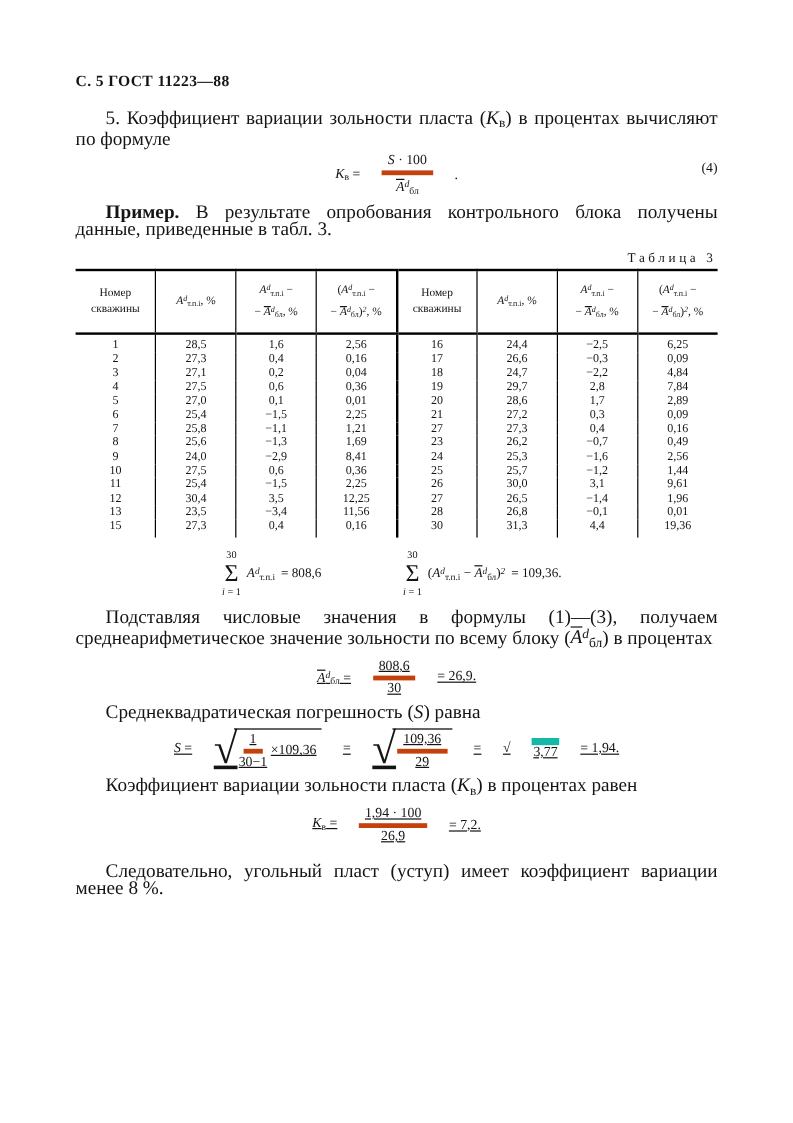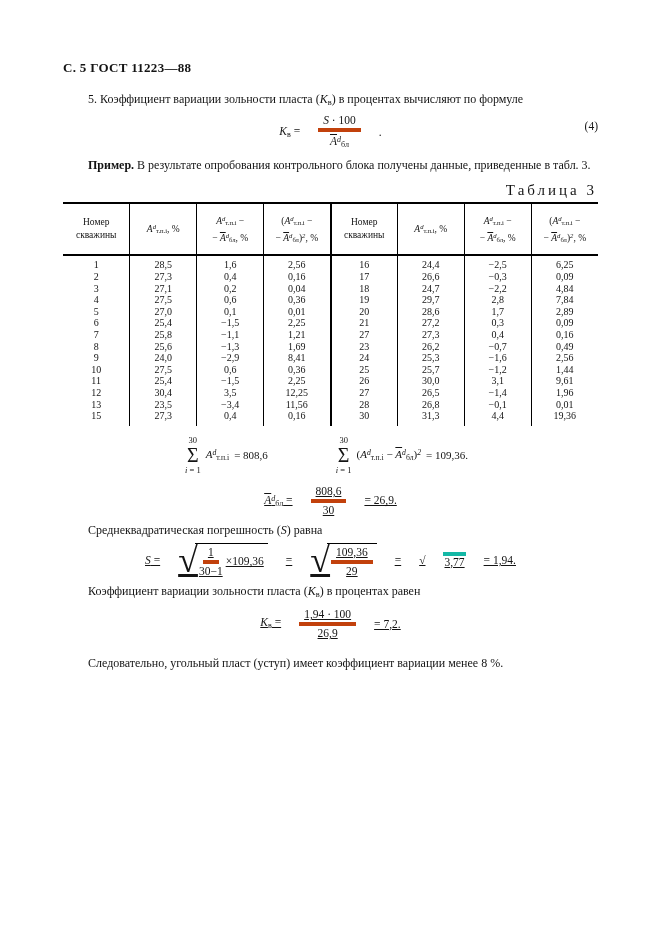--- a/index.html
+++ b/index.html
@@ -3,59 +3,59 @@
 <meta charset="utf-8">
 <style>
   html,body { margin:0; padding:0; background:#fff; }
   .page {
     width:661px; height:936px; box-sizing:border-box;
     background:#fff; color:#141414; position:relative;
     font-family:"Liberation Serif","DejaVu Serif",serif;
     padding:60px 63px 0 63px; overflow:hidden;
   }
   .page-header { font-size:13px; font-weight:bold; margin:0 0 16px 0; letter-spacing:.3px; }
-  p { font-size:12px; line-height:14px; margin:0; text-align:justify; }
+  p { font-size:16px; line-height:14px; margin:0; text-align:justify; }
   .indent { text-indent:25px; }
   .b { font-weight:bold; }
 
   
   .m-i { font-style:italic; }
   .m-n { font-style:normal; }
   .m-o { font-style:italic; text-decoration:overline; }
   .m-p { font-size:.7em; vertical-align:.38em; font-style:italic; }
   .m-s { font-size:.7em; vertical-align:-.28em; }
 
   .formula { display:flex; justify-content:center; align-items:center; gap:18px; font-size:11.5px; line-height:13px; }
   .f4wrap { position:relative; margin:4px 0 6px; }
   .fnum { position:absolute; right:0; top:6px; font-size:11.5px; }
   .frac { display:inline-flex; flex-direction:column; align-items:center; vertical-align:middle; }
   .frac .num { display:block; border-bottom:4px solid #c2410c; padding:0 5px 1px; text-align:center; }
   .frac .den { display:block; padding-top:1px; text-align:center; }
 
-  .caption { text-align:right; font-size:15px; letter-spacing:3px; margin:10px 1px 3px 0; }
+  .caption { text-align:right; font-size:11px; letter-spacing:3px; margin:10px 1px 3px 0; }
 
   table { border-collapse:collapse; width:100%; border-top:2.5px solid #000; font-size:10px; table-layout:fixed; }
   thead th { border-bottom:2.5px solid #000; font-weight:normal; font-size:9.5px; padding:8px 2px; vertical-align:middle; text-align:center; }
   th + th, td + td { border-left:1px solid #000; }
   th:nth-child(5), td:nth-child(5) { border-left:2.5px solid #000; }
   tbody td { text-align:center; line-height:11.6px; padding:0 2px; }
   tbody tr:first-child td { padding-top:3px; }
   tbody tr:last-child td { padding-bottom:4px; }
   .hline { display:block; line-height:13px; }
 
   .sums-row { display:flex; align-items:center; margin:9px 0 9px 122px; gap:68px; font-size:11px; }
   .sum-item { display:inline-flex; align-items:center; gap:5px; }
   .sum { display:inline-flex; flex-direction:column; align-items:center; line-height:1; }
   .sum-top, .sum-bot { font-size:8.5px; line-height:1.3; }
   .sigma { font-size:20px; line-height:.95; }
 
   .sqrt { display:inline-flex; align-items:center; }
   .rad { font-size:36px; line-height:26px; margin-right:-3px; font-weight:400; }
   .rbody { border-top:1.4px solid #000; display:inline-flex; align-items:center; gap:3px; padding:2px 4px 0 4px; }
-  .ovl { display:inline-block; border-top:4px solid #14b8a6; padding:0 1px; line-height:1.15; }
+  .ovl { display:inline-block; border-top:6px solid #14b8a6; padding:0 1px; line-height:1.15; }
 
   .mt6 { margin-top:16px; }
   .fblock { margin:6px 0;text-decoration:underline; }
 </style>
 </head>
 <body>
 
 <div class="page">
 
   <div class="page-header">С. 5 ГОСТ 11223—88</div>
@@ -271,20 +271,21 @@
       <span class="sum">
         <span class="sum-top">30</span>
         <span class="sigma">Σ</span>
         <span class="sum-bot"><span class="m-i">i</span><span class="m-n"> = 1</span></span>
       </span>
       <span><span class="m-n">(</span><span class="m-i">A</span><span class="m-p">d</span><span class="m-s">т.п.i</span><span class="m-n"> − </span><span class="m-o">A</span><span class="m-p">d</span><span class="m-s">бл</span><span class="m-n">)</span><span class="m-p">2</span></span>
       <span>= 109,36.</span>
     </div>
   </div>
 
+  <p class="indent"><span>Подставляя числовые значения в формулы (1)—(3), получаем среднеарифметическое значение зольности по всему блоку (</span><span><span class="m-o">A</span><span class="m-p">d</span><span class="m-s">бл</span></span><span>) в процентах</span></p>
 
   <div class="formula fblock">
     <span><span class="m-o">A</span><span class="m-p">d</span><span class="m-s">бл</span><span class="m-n"> =</span></span>
     <span class="frac">
       <span class="num">808,6</span>
       <span class="den">30</span>
     </span>
     <span>=  26,9.</span>
   </div>
 

